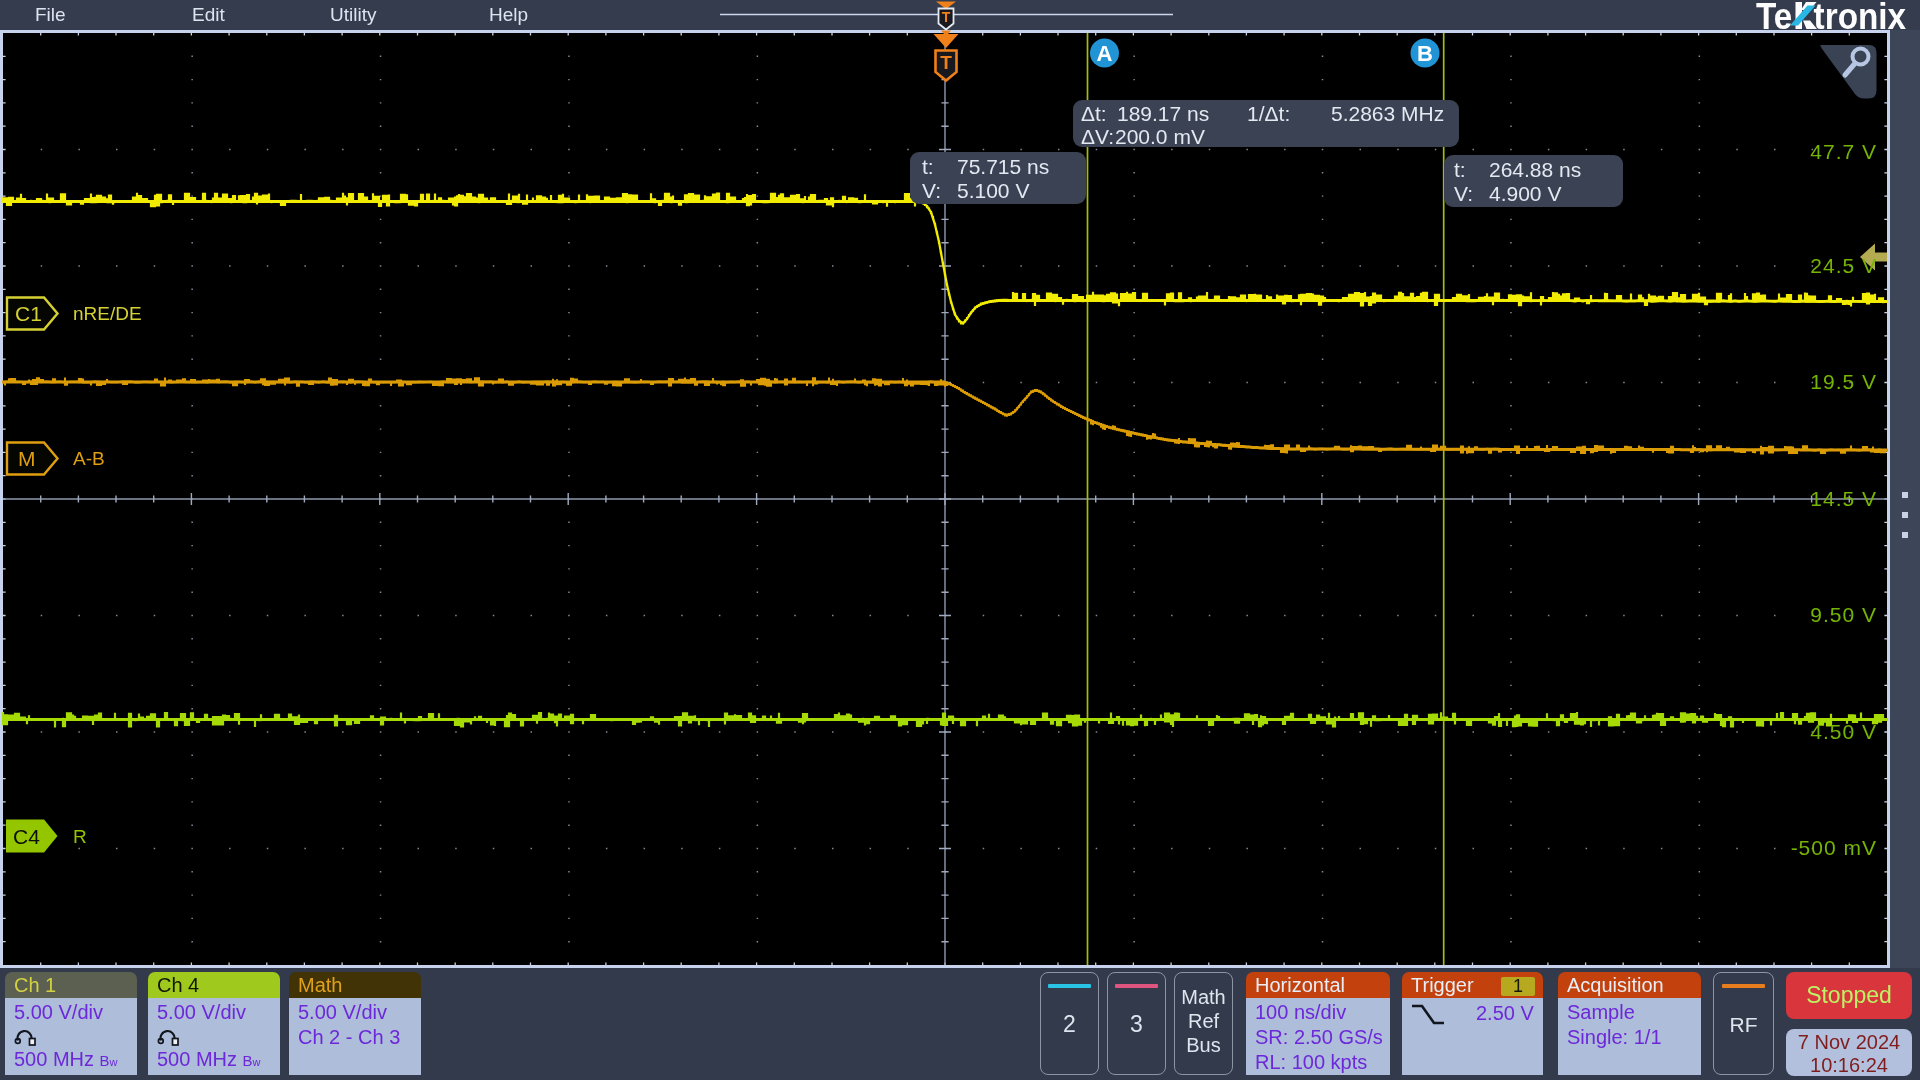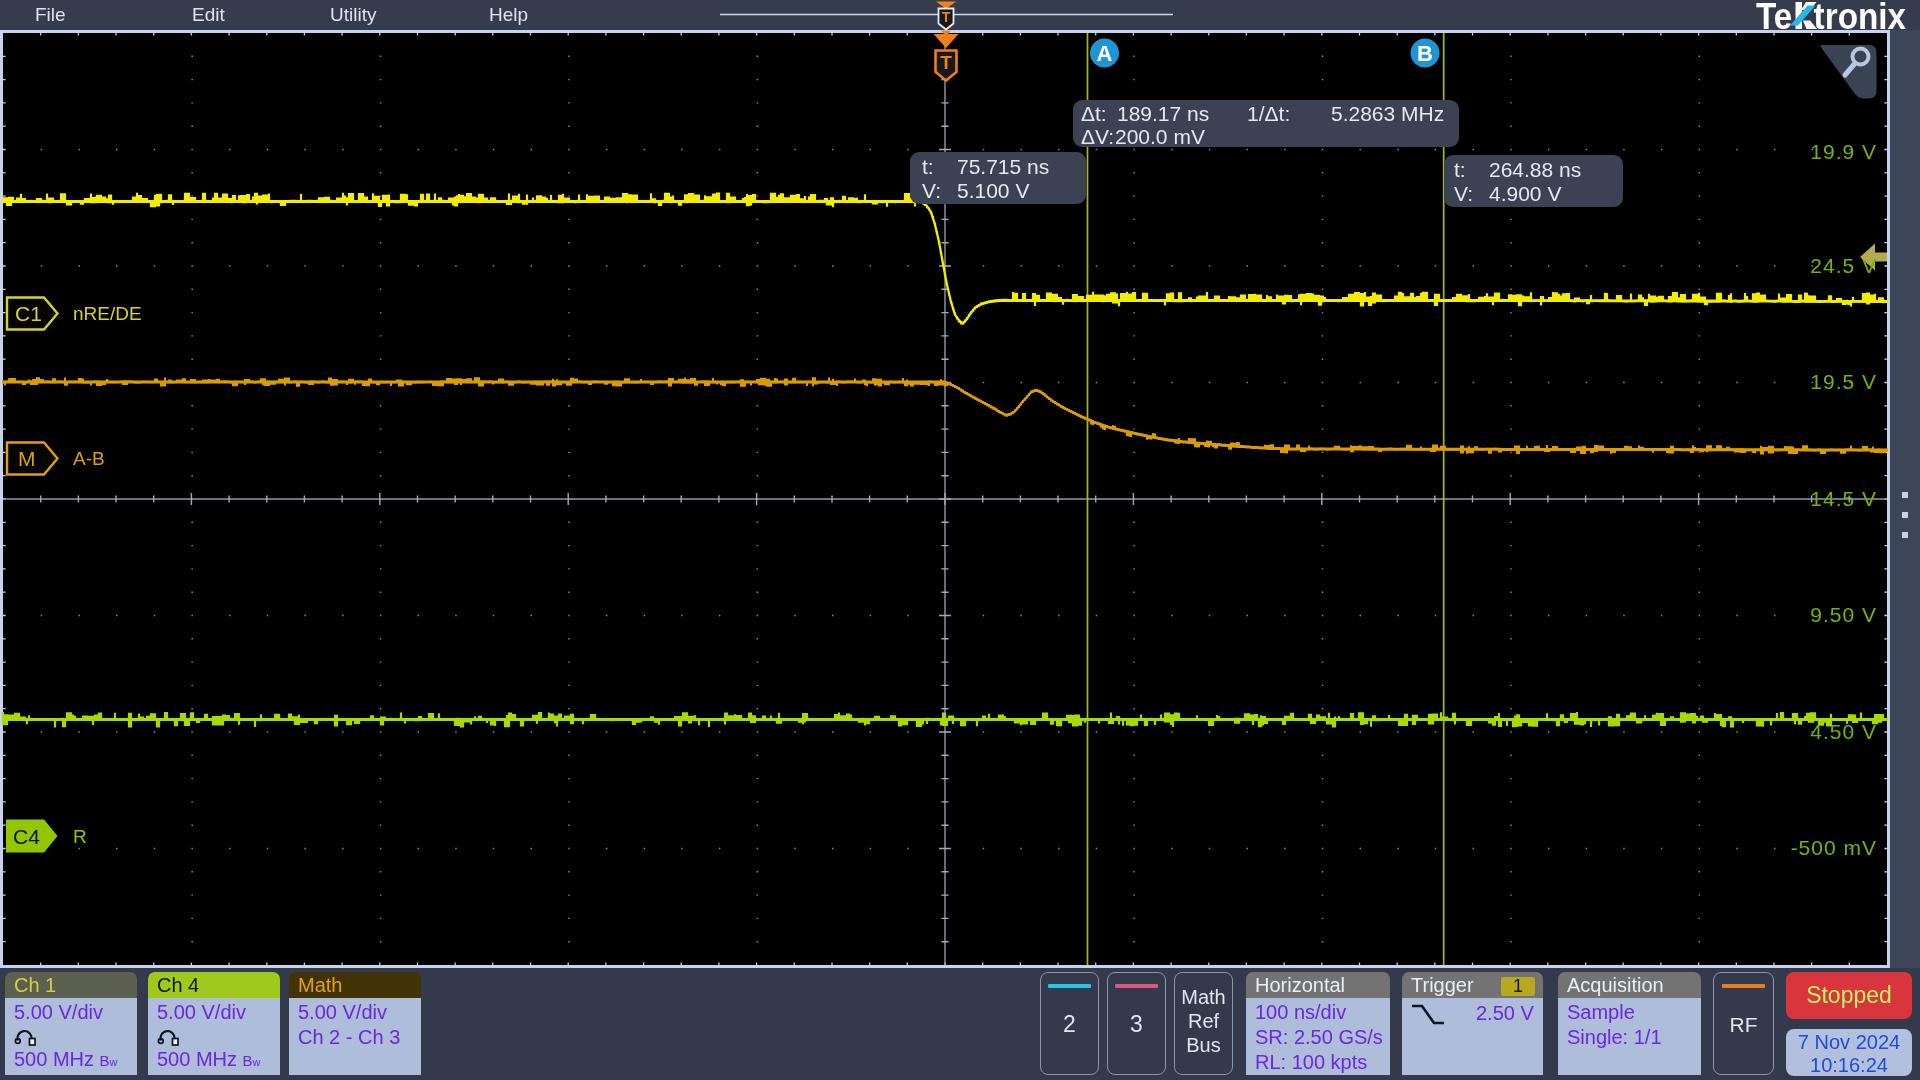--- a/index.html
+++ b/index.html
@@ -6,21 +6,21 @@
 #menubar{position:absolute;left:0;top:0;width:1920px;height:30px;background:#343c4e;color:#dde3ef;font-size:19px;}
 .mi{position:absolute;top:4px;}
 #grat{position:absolute;left:0;top:30px;width:1884px;height:932px;background:#000;border:3px solid #c7d2ec;}
 #rightcol{position:absolute;left:1890px;top:30px;width:30px;height:938px;background:#3d4659;}
 #bottombar{position:absolute;left:0;top:968px;width:1920px;height:112px;background:#323a4b;}
 svg{position:absolute;left:0;top:0;}
 .ro{position:absolute;background:#3a4253;border-radius:9px;color:#e3e8f1;font-size:21px;}
 .ro span{position:absolute;white-space:pre;}
 .sl{position:absolute;width:100px;text-align:right;color:#76b403;font-size:21px;letter-spacing:1px;line-height:24px;}
 .panel{position:absolute;border-radius:7px;overflow:hidden;top:972px;height:118px;}
-.ph{height:26px;line-height:27px;padding-left:9px;font-size:20px;background:#737373;color:#e9edf5;}
+.ph{height:26px;line-height:27px;padding-left:9px;font-size:20px;background:#c2410c;color:#e9edf5;}
 .pb{background:#adbdda;color:#6d28d9;font-size:20px;height:77px;position:relative;}
 .pb div{position:absolute;left:9px;white-space:pre;}
 .dbox{position:absolute;top:972px;height:101px;background:#323a4b;border:1px solid #8d95a4;border-radius:8px;color:#dfe5ee;}
 .cbar{position:absolute;top:11px;height:4px;border-radius:1px;}
 .dnum{position:absolute;width:100%;text-align:center;font-size:23px;}
 
 </style></head><body>
 <div id="menubar">
 <span class="mi" style="left:35px;text-align:center;">File</span>
 <span class="mi" style="left:192px;">Edit</span>
@@ -71,21 +71,21 @@
 <path d="M1902 495h6M1902 515h6M1902 535h6" stroke="#c9d2e4" stroke-width="6" stroke-linecap="butt"></path>
 <g font-weight="bold" font-size="37" fill="#fdfdfd">
       <text transform="translate(1756,29) scale(0.9,1)" x="0" y="0">Te</text>
       <rect x="1795.5" y="2" width="6.5" height="27"></rect>
       <polygon points="1806,2 1816.5,2 1810,10 1801,10"></polygon>
       <polygon points="1803,20.5 1810,20.5 1817,29 1806.5,29"></polygon>
       <polygon points="1807.5,5.5 1815.5,5.5 1798,25.5 1790,25.5" fill="#29b8e5"></polygon>
       <text transform="translate(1756,29) scale(0.9,1)" x="64" y="0">tronix</text>
     </g>
 </svg>
-<div class="sl" style="left:1777px;top:140px;">19.9 V</div>
+<div class="sl" style="left:1777px;top:140px;">47.7 V</div>
 <div class="sl" style="left:1777px;top:254px;">24.5 V</div>
 <div class="sl" style="left:1777px;top:370px;">19.5 V</div>
 <div class="sl" style="left:1777px;top:487px;">14.5 V</div>
 <div class="sl" style="left:1777px;top:603px;">9.50 V</div>
 <div class="sl" style="left:1777px;top:720px;">4.50 V</div>
 <div class="sl" style="left:1777px;top:836px;">-500 mV</div>
 <div class="ro" style="left:910px;top:152px;width:176px;height:52px;">
     <span style="left:12px;top:3px;">t:</span>
     <span style="left:47px;top:3px;">75.715 ns</span>
     <span style="left:12px;top:27px;">V:</span>
@@ -169,15 +169,15 @@
     </div>
   </div>
 <div class="panel" style="left:1558px;width:143px;">
     <div class="ph">Acquisition</div>
     <div class="pb">
       <div style="top:3px;">Sample</div>
       <div style="top:28px;">Single: 1/1</div>
     </div>
   </div>
 <div class="abs" style="left:1786px;top:972px;width:126px;height:47px;background:#d9353d;border-radius:8px;color:#bef264;font-size:23px;text-align:center;line-height:47px;">Stopped</div>
-<div class="abs" style="left:1786px;top:1029px;width:126px;height:47px;background:#b3c0dd;border-radius:8px;color:#1d4ed8;font-size:20px;text-align:center;">
+<div class="abs" style="left:1786px;top:1029px;width:126px;height:47px;background:#b3c0dd;border-radius:8px;color:#7f1d1d;font-size:20px;text-align:center;">
     <div style="margin-top:2px;">7 Nov 2024</div>
     <div>10:16:24</div>
   </div>
 </body></html>

